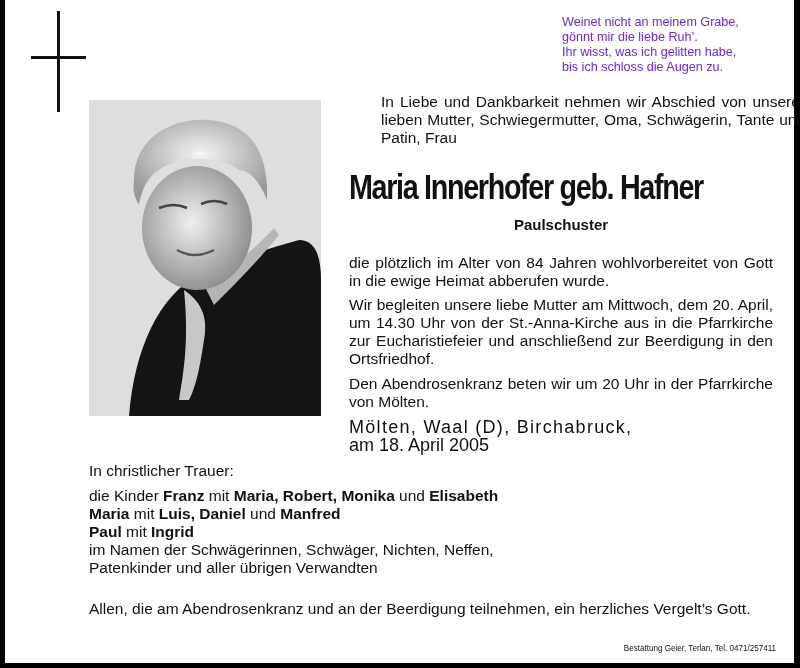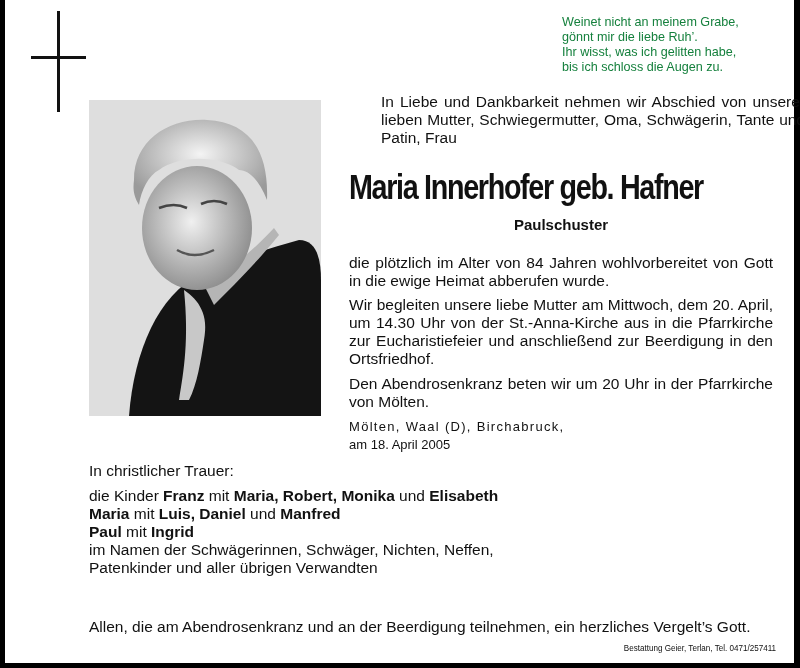--- a/index.html
+++ b/index.html
@@ -1,35 +1,35 @@
 <!DOCTYPE html>
 <html><head>
 <meta charset="utf-8">
 <style>
   html, body { margin: 0; padding: 0; background: #000; }
   body { width: 800px; height: 668px; position: relative; overflow: hidden; font-family: "Liberation Sans", sans-serif; color: #111; }
   .frame { position: absolute; left: 5px; top: 0; width: 789px; height: 663px; background: #fff; }
   .cross-v { position: absolute; left: 52px; top: 11px; width: 3px; height: 101px; background: #111; }
   .cross-h { position: absolute; left: 26px; top: 56px; width: 55px; height: 3px; background: #111; }
   .photo { position: absolute; left: 84px; top: 100px; width: 232px; height: 316px; background: #dcdcdc; overflow: hidden; }
-  .verse { position: absolute; left: 557px; top: 15px; font-size: 12.6px; line-height: 15px; color: #15803d; }
+  .verse { position: absolute; left: 557px; top: 15px; font-size: 12.6px; line-height: 15px; color: #6d28d9; }
   .verse div { white-space: nowrap; }
   .intro { position: absolute; left: 344px; top: 93px; width: 424px; font-size: 15.5px; line-height: 18px; text-align: justify; text-align-last: left; margin-left: 32px; }
   .name { position: absolute; left: 344px; top: 166px; width: 424px; font-size: 35px; font-weight: bold; line-height: 42px; letter-spacing: -1.6px; transform: scaleX(0.82); transform-origin: left center; white-space: nowrap; }
   .nickname { position: absolute; left: 344px; top: 216px; width: 424px; text-align: center; font-size: 15px; font-weight: bold; }
   .para { position: absolute; left: 344px; width: 424px; font-size: 15.5px; line-height: 18px; text-align: justify; text-align-last: left; }
   .p1 { top: 254px; }
   .p2 { top: 296px; }
   .p3 { top: 375px; }
-  .place { position: absolute; left: 344px; top: 418px; font-size: 13px; line-height: 18px; }
+  .place { position: absolute; left: 344px; top: 418px; font-size: 18px; line-height: 18px; }
   .place .spaced { letter-spacing: 1.3px; }
   .mourn { position: absolute; left: 84px; top: 462px; font-size: 15.5px; line-height: 18px; }
   .mourn-list { position: absolute; left: 84px; top: 487px; font-size: 15.5px; line-height: 18px; }
   .mourn-list b { font-weight: bold; text-align: center; }
-  .thanks { position: absolute; left: 84px; top: 600px; width: 686px; font-size: 15.5px; line-height: 18px; text-align: justify; text-align-last: left; margin-top: 18px; }
+  .thanks { position: absolute; left: 84px; top: 600px; width: 686px; font-size: 15.5px; line-height: 18px; text-align: justify; text-align-last: left; }
   .footer { position: absolute; right: 18px; top: 642px; font-size: 9.5px; transform: scaleX(0.85); transform-origin: right center; white-space: nowrap; }
 </style>
 </head>
 <body>
 
 <div class="frame">
 
   <div>
     <div class="cross-v"></div>
     <div class="cross-h"></div>

